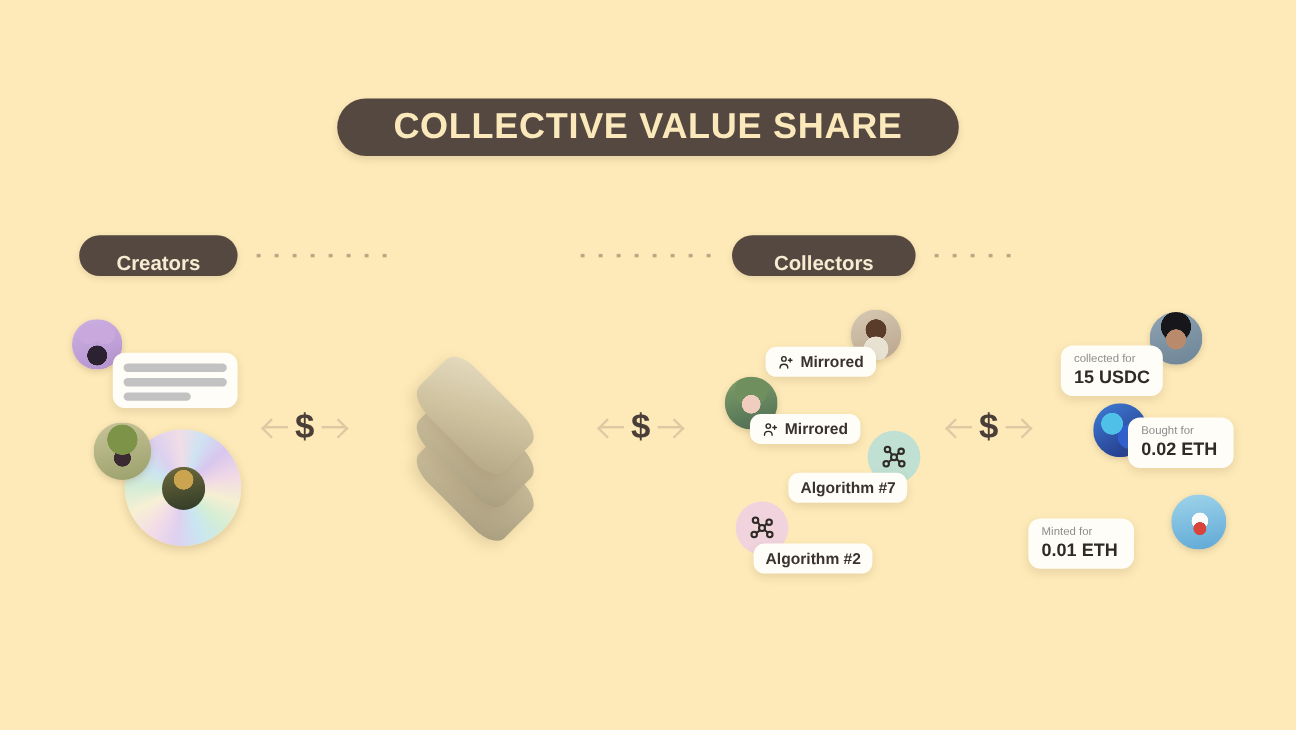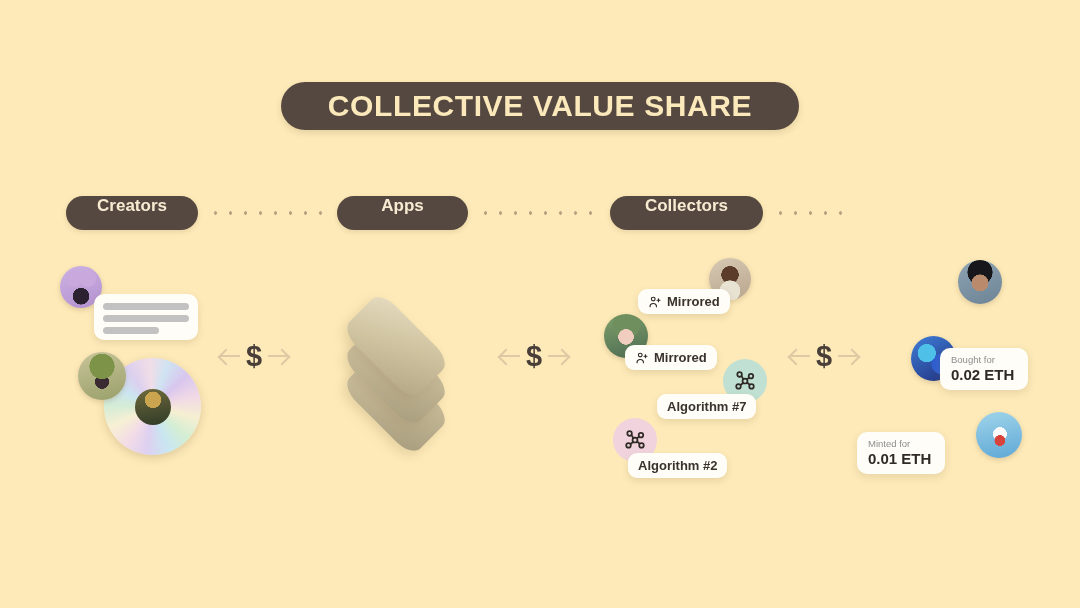--- a/index.html
+++ b/index.html
@@ -42,21 +42,21 @@
   }
 
   
   .pill {
     position: absolute;
     top: 196px;
     height: 34px;
     background: #554840;
     border-radius: 18px;
     display: flex;
-    align-items: flex-start;
+    align-items: flex-end;
     justify-content: center;
     box-shadow: 0 2px 5px rgba(120, 95, 60, 0.16);
   }
   .pill span {
     color: #f7ecd2;
     font-size: 17px;
     font-weight: bold;
     white-space: nowrap;
   }
   .pill-creators  { left: 66px;  width: 132px; }
@@ -334,23 +334,20 @@
 
   <div class="title-banner">
     <div class="title-text">COLLECTIVE VALUE SHARE</div>
   </div>
 
   <div class="pill pill-creators">
     <span>Creators</span>
   </div>
   <div class="dots dots-1"></div>
 
-  <div class="pill pill-apps">
-    <span>Apps</span>
-  </div>
   <div class="dots dots-2"></div>
 
   <div class="pill pill-discovery">
     <span>Collectors</span>
   </div>
   <div class="dots dots-3"></div>
 
 
   <div class="avatar avatar-creator-1"></div>
   <div class="text-card">
@@ -432,20 +429,24 @@
     <span class="chip-label">Algorithm #2</span>
   </div>
 
   <div class="money money-3">
     <div class="arrow arrow-left"></div>
     <div class="dollar">$</div>
     <div class="arrow arrow-right"></div>
   </div>
 
   <div class="avatar avatar-collector-1"></div>
+  <div class="price-card card-usdc">
+    <div class="price-caption">collected for</div>
+    <div class="price-value">15 USDC</div>
+  </div>
 
   <div class="avatar avatar-collector-2"></div>
   <div class="price-card card-eth1">
     <div class="price-caption">Bought for</div>
     <div class="price-value">0.02 ETH</div>
   </div>
 
   <div class="avatar avatar-collector-3"></div>
   <div class="price-card card-eth2">
     <div class="price-caption">Minted for</div>

